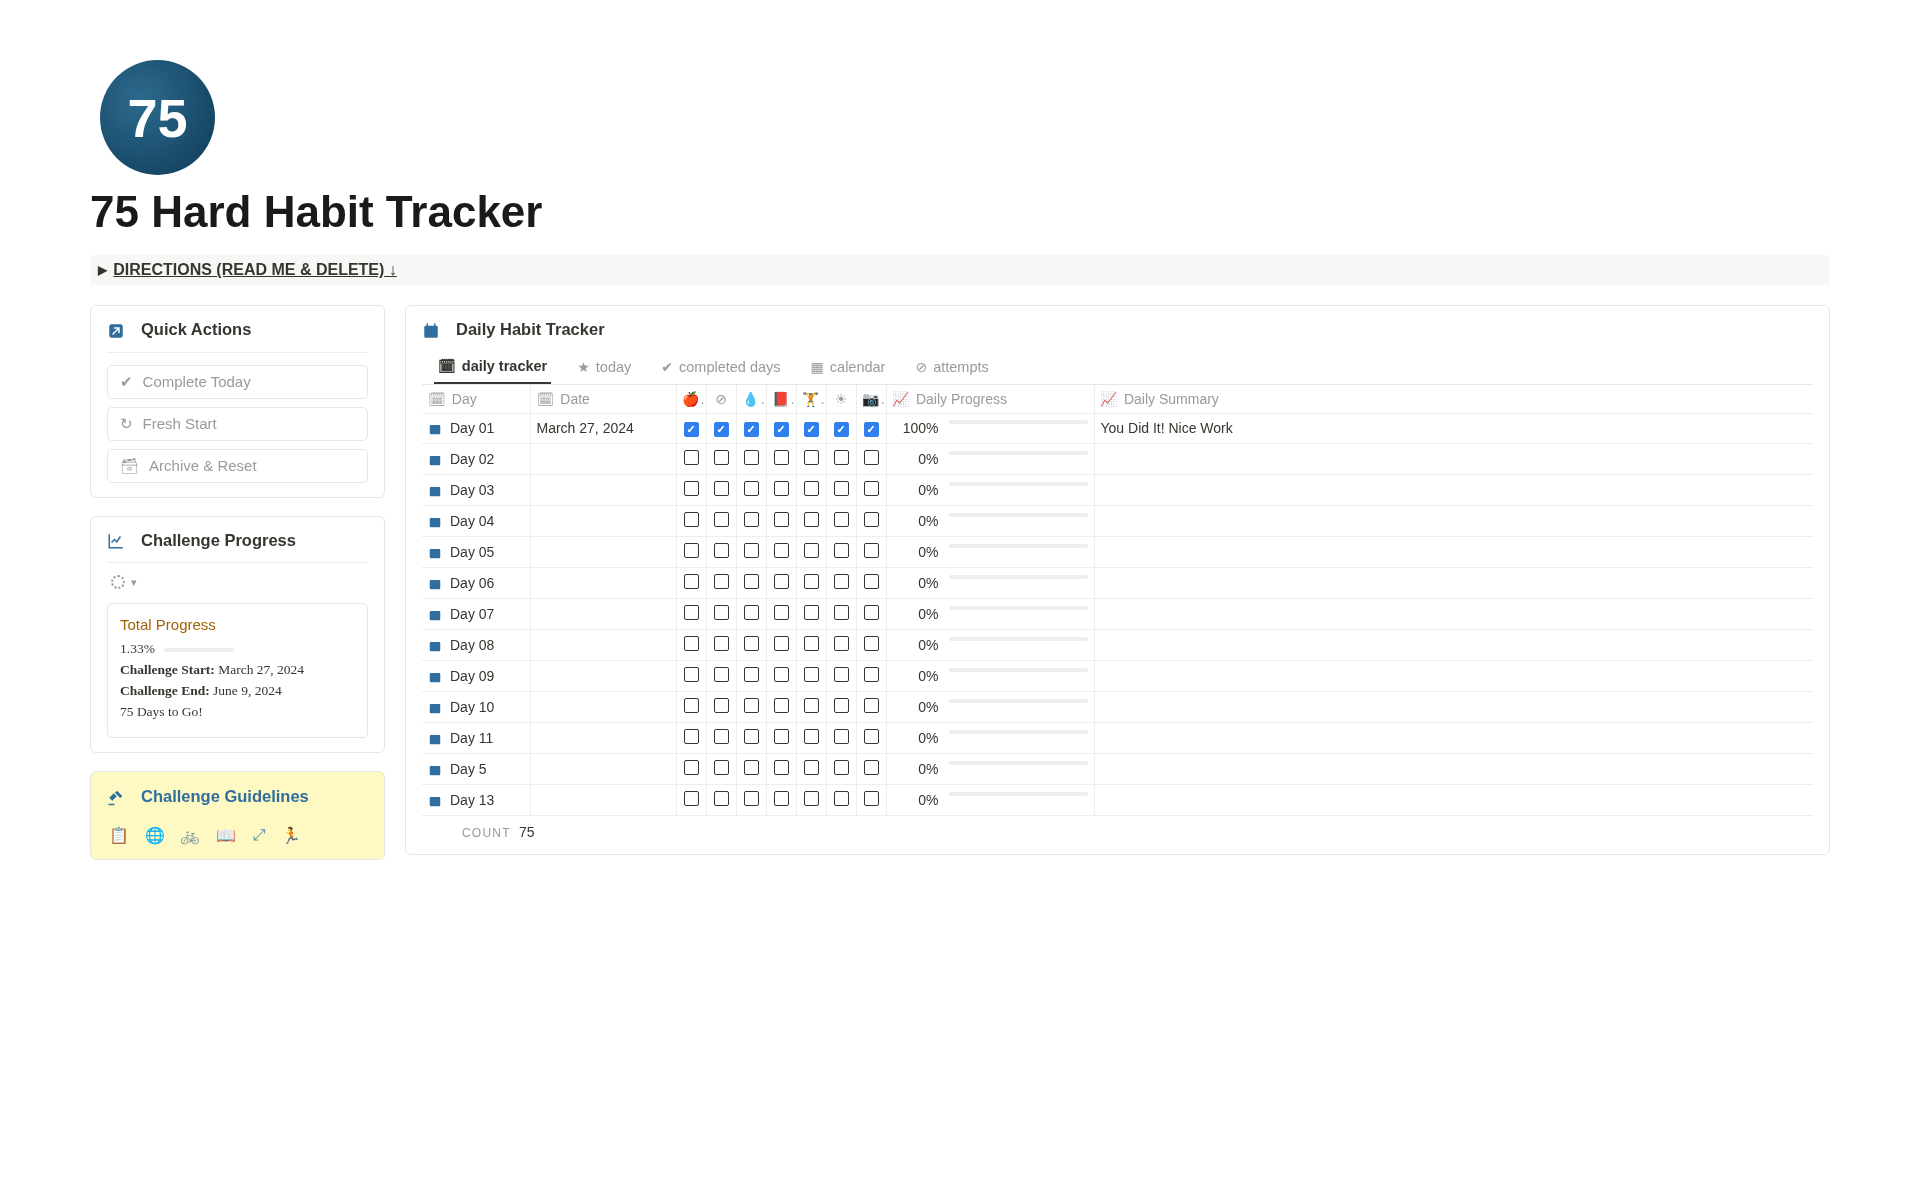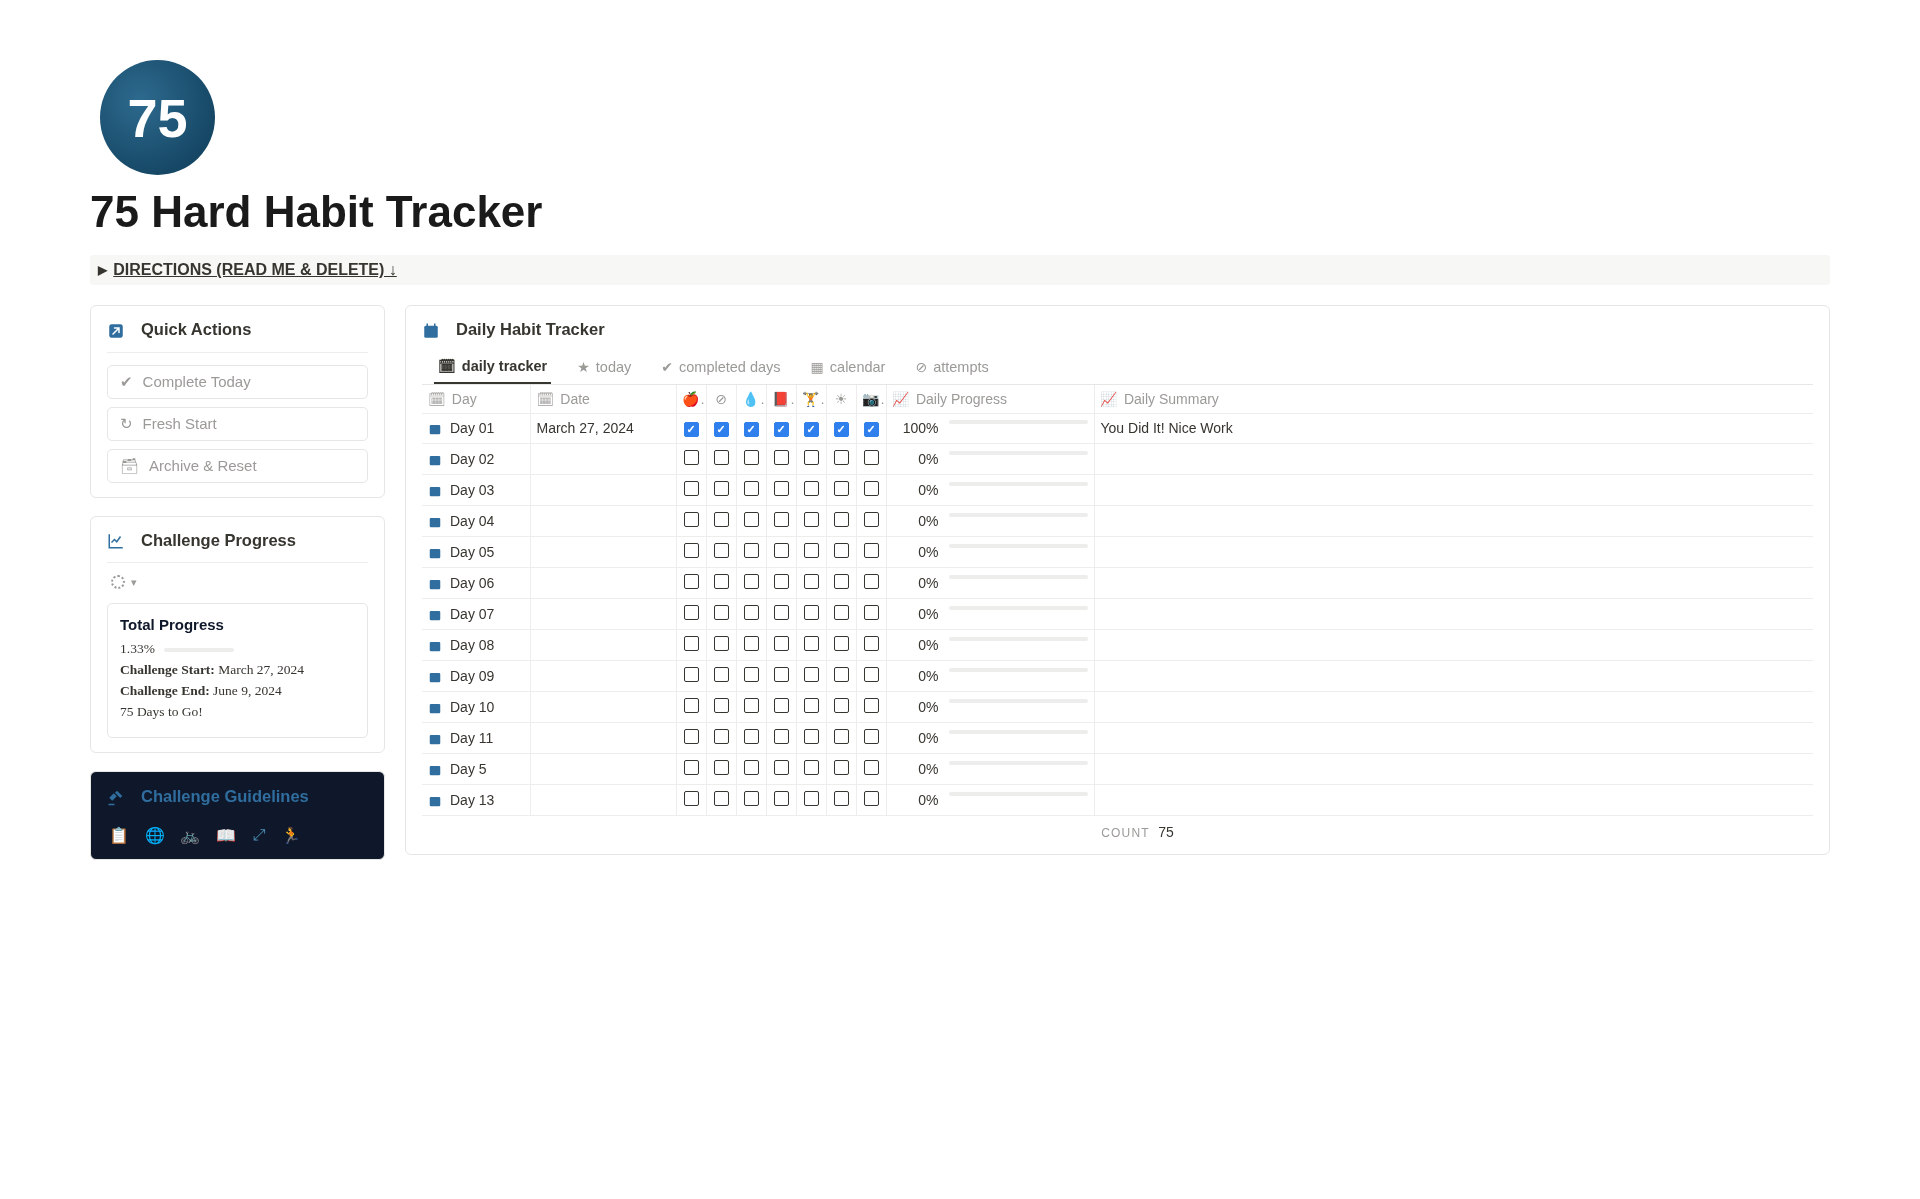--- a/index.html
+++ b/index.html
@@ -26,42 +26,42 @@
 }
 .toggle-row .caret { font-size: 12px; }
 .toggle-row .label { text-decoration: underline; }
 .layout { display: flex; gap: 20px; margin-top: 20px; align-items: flex-start; }
 .sidebar { width: 295px; flex-shrink: 0; }
 .card {
   border: 1px solid #e6e6e4; border-radius: 6px;
   padding: 14px 16px; margin-bottom: 18px;
   background: #fff;
 }
-.card.mint { background: #0f172a; text-align: center; }
+.card.mint { background: #fef9c3; text-align: center; }
 .card-title {
   display: flex; align-items: center; gap: 16px;
   font-weight: 600; font-size: 16.5px;
   margin-bottom: 12px;
 }
 .card-title .ic { color: #2f6e9e; }
 .hr { height:1px; background:#ededeb; margin: 8px 0 12px; }
 .qa-list { display: flex; flex-direction: column; gap: 8px; }
 .qa-item {
   display: flex; align-items: center; gap: 10px;
   border: 1px solid #e6e6e4; border-radius: 5px;
   padding: 7px 12px; font-size: 15px; color: #9b9a97;
 }
 .spinner {
   width: 14px; height: 14px; border: 2px dotted #999; border-radius:50%;
 }
 .prog-card {
   border: 1px solid #e6e6e4; border-radius: 5px;
   padding: 12px; font-size: 14px;
 }
-.prog-card .title { font-weight: 700; font-size: 15px; margin-bottom: 8px; color:#0f172a; }
+.prog-card .title { font-weight: 400; font-size: 15px; margin-bottom: 8px; color:#a16207; }
 .prog-bar-sm {
   display: inline-block; width: 70px; height: 4px;
   background: #ededeb; border-radius: 2px; vertical-align: middle; margin-left: 6px;
 }
 .prog-bar-sm .fill { height: 100%; background: #2f6e9e; border-radius:2px; }
 .prog-card p { margin: 5px 0; font-size: 13.5px; color:#37352f;font-family:Liberation Serif, serif; }
 .guideline-icons {
   display: flex; gap: 16px; padding: 8px 2px 0; color:#4a8db3; font-size: 16px;
 }
 .main { flex: 1; }
@@ -96,21 +96,21 @@
   width: 15px; height: 15px; border: 1.2px solid #37352f; border-radius: 2px;
   display:inline-flex; align-items:center; justify-content:center;
 }
 .chk.on { background: #2f80ed; border-color:#2f80ed; color:#fff; }
 .chk.on::after { content:"✓"; font-size: 11px; font-weight: 700; line-height:1; }
 .prog-cell { display:flex; align-items:flex-start; gap:10px; }
 .pct { width: 46px; text-align: right; }
 .bar { flex:1; height: 4px; background:#ededeb; border-radius:2px; overflow:hidden; }
 .bar .fill { height:100%; background:#2f6e9e; }
 .count-row {
-  text-align: center; padding: 8px 0 14px 40px; font-size: 12px;
+  text-align: left; padding: 8px 0 14px 40px; font-size: 12px;
   color:#9b9a97; letter-spacing: 0.1em;
 }
 .count-row .num { color:#37352f; font-size: 14px; letter-spacing:0; margin-left:4px;}
 svg { display: inline-block; vertical-align: middle; }
 </style>
 </head>
 <body>
 
 <div class="logo">
   <span>75</span>

